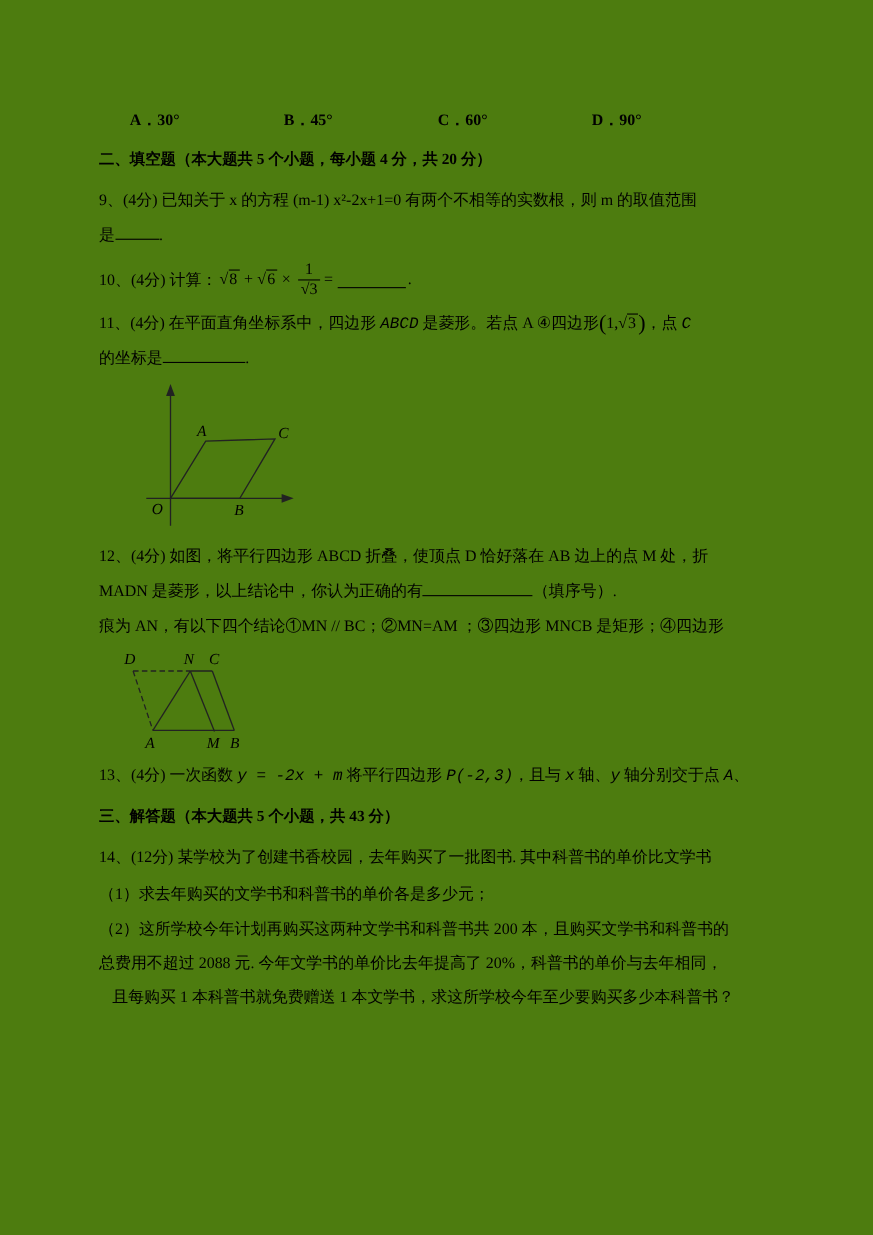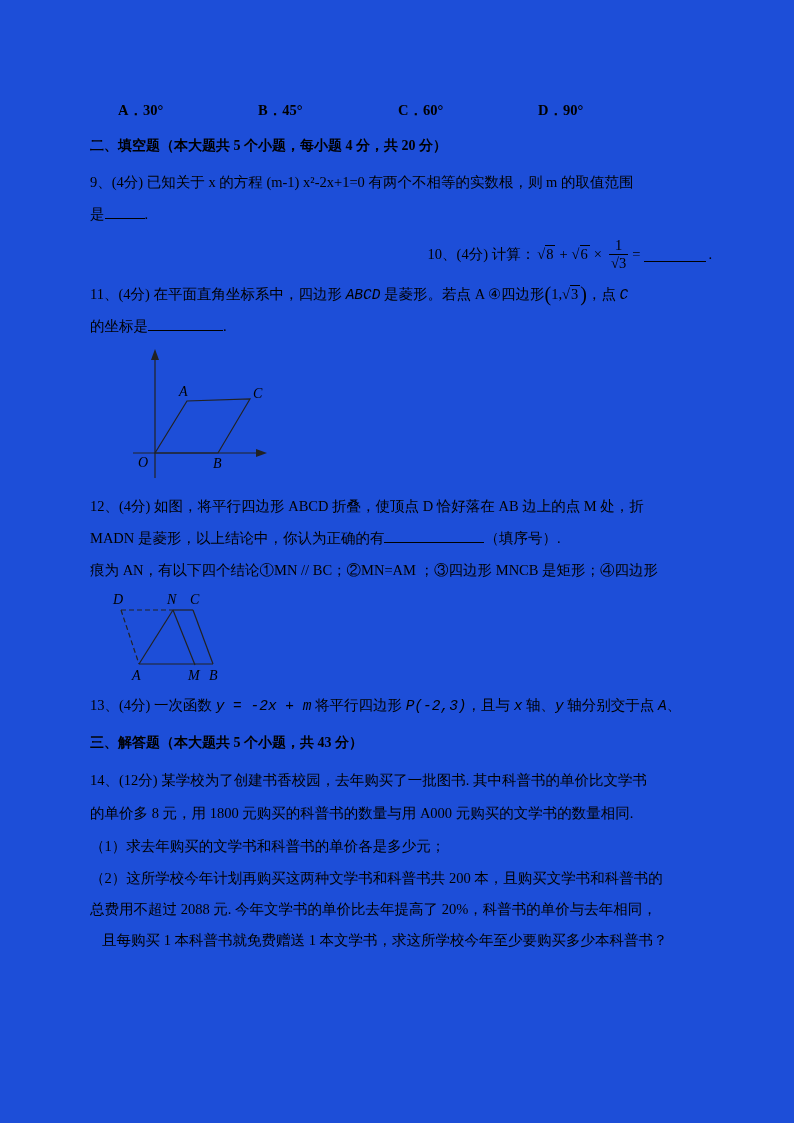--- a/index.html
+++ b/index.html
@@ -1,34 +1,34 @@
 <!DOCTYPE html>
 <html><head>
 <meta charset="utf-8">
 <style>
   html,body { margin:0; padding:0; background:#e8e8e8; }
   .page {
     position:relative;
     width:794px; height:1123px;
     margin:0 auto;
-    background:#1d4ed8;
+    background:#4d7c0f;
     box-sizing:border-box;
     padding:94px 80px 0 90px;
     font-family:"Liberation Serif","DejaVu Serif",serif;
     font-size:14.5px;
     color:#000;
     overflow:hidden;
   }
   .choices { height:32px; line-height:32px; padding-left:28px; font-weight:bold; white-space:nowrap; }
   .choice { display:inline-block; width:140px; }
   .h2 { font-size:14px; font-weight:bold; height:40px; line-height:40px; white-space:nowrap; }
   .h2.h3 { height:42px; line-height:42px; }
   .line { height:32px; line-height:32px; white-space:nowrap; }
   .line33 { height:33px; line-height:33px; white-space:nowrap; }
-  .q10line { height:48px; display:flex; align-items:center; white-space:nowrap;justify-content:flex-end; }
+  .q10line { height:48px; display:flex; align-items:center; white-space:nowrap; }
   .q10line > span { margin-right:2px; }
   .blank { display:inline-block; border-bottom:1px solid #000; height:15px; vertical-align:baseline; }
   .w40 { width:40px; } .w62 { width:62px; } .w75 { width:75px; } .w100 { width:100px; } .w85 { width:85px; }
   .it { font-style:italic;font-family:Liberation Mono, monospace; }
   .op { padding:0 2px; }
   .sqrt { white-space:nowrap; }
   .sqrt .r { border-top:1px solid #000; padding:0 2px 0 1px; }
   .frac { display:inline-block; text-align:center; vertical-align:middle; line-height:1.15; margin:0 3px; }
   .frac .num { display:block; border-bottom:1px solid #000; padding:0 4px; }
   .frac .den { display:block; padding:0 2px; }
@@ -114,19 +114,18 @@
     </svg>
   </div>
 
   <div class="line line33">
     <span>13、(4分) 一次函数 </span><span class="it">y = -2x + m</span><span> 将平行四边形 </span><span class="it">P(-2,3)</span><span>，且与 </span><span class="it">x</span><span> 轴、</span><span class="it">y</span><span> 轴分别交于点 </span><span class="it">A</span><span>、</span>
   </div>
 
   <div class="h2 h3">三、解答题（本大题共 5 个小题，共 43 分）</div>
 
   <div class="line line33">14、(12分) 某学校为了创建书香校园，去年购买了一批图书. 其中科普书的单价比文学书</div>
-  <div class="line line33">的单价多 8 元，用 1800 元购买的科普书的数量与用 A000 元购买的文学书的数量相同.</div>
   <div class="line">（1）求去年购买的文学书和科普书的单价各是多少元；</div>
   <div class="line">（2）这所学校今年计划再购买这两种文学书和科普书共 200 本，且购买文学书和科普书的</div>
   <div class="line" style="height:31px;line-height:31px;">总费用不超过 2088 元. 今年文学书的单价比去年提高了 20%，科普书的单价与去年相同，</div>
   <div class="line" style="height:31px;line-height:31px;margin-left:12px;">且每购买 1 本科普书就免费赠送 1 本文学书，求这所学校今年至少要购买多少本科普书？</div>
 
 </div>
 
 </body></html>

